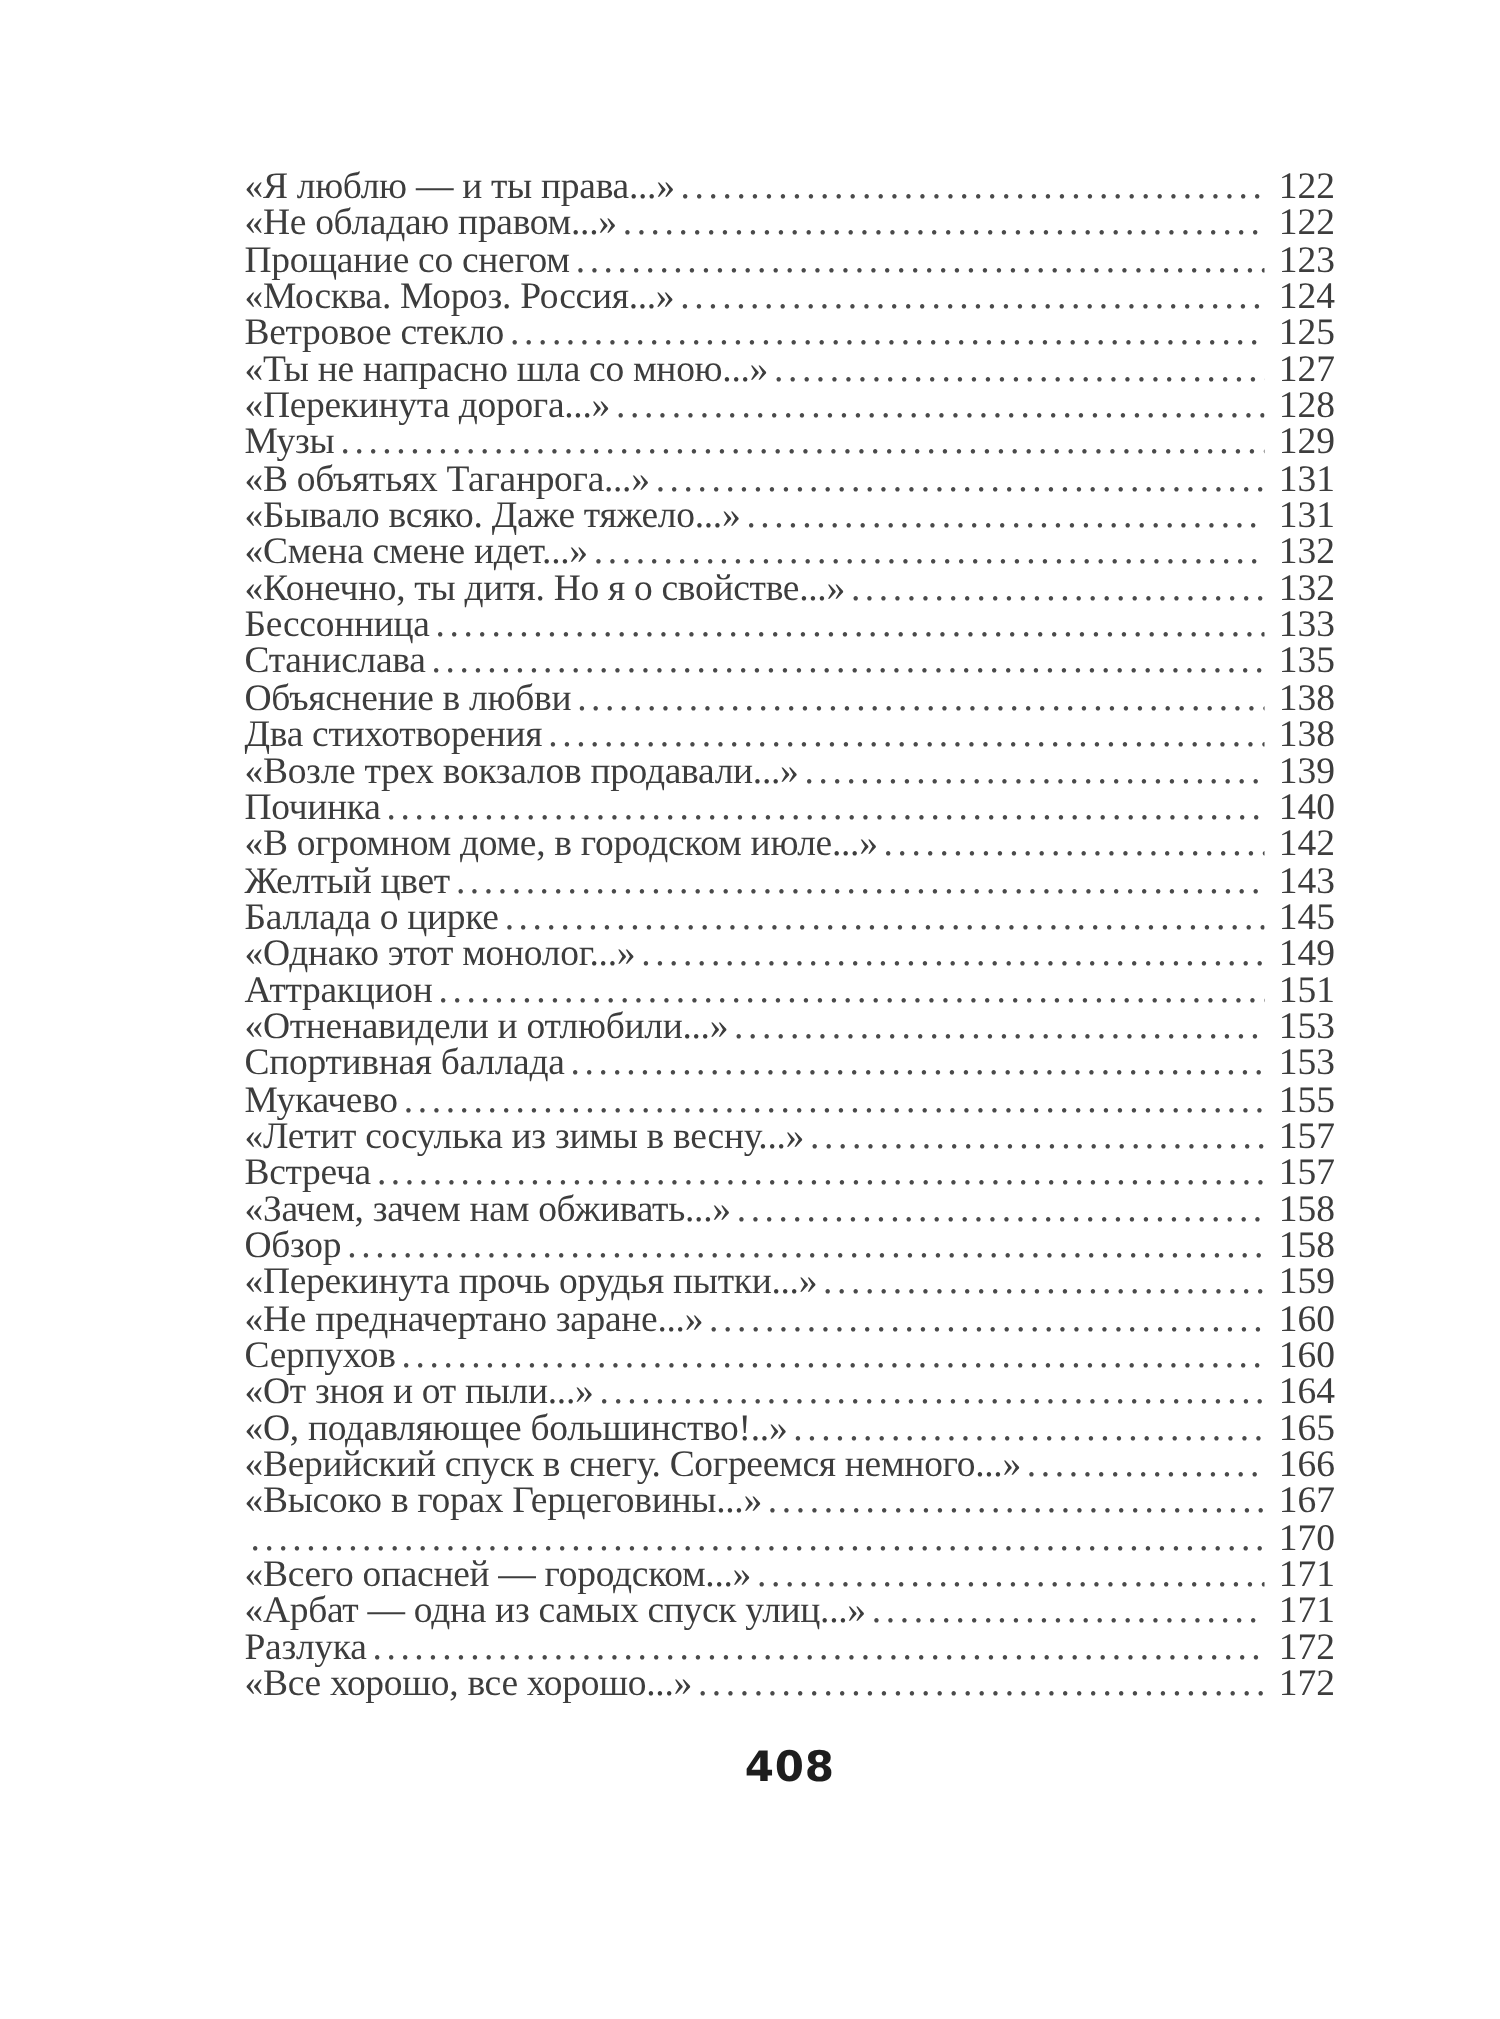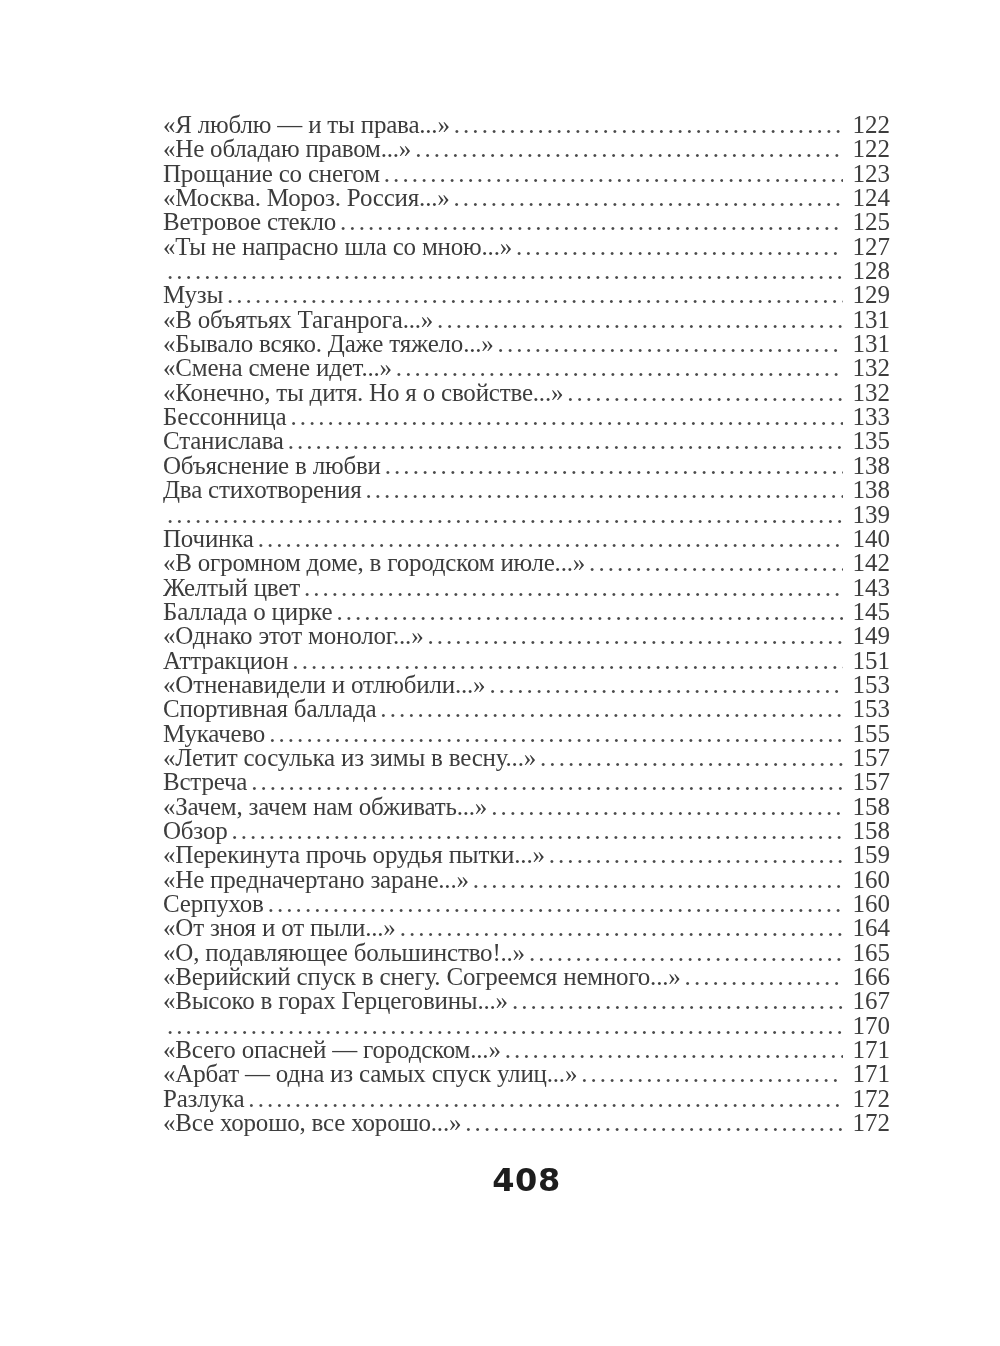--- a/index.html
+++ b/index.html
@@ -49,21 +49,21 @@
   }
   .num {
     flex: 0 0 auto;
     min-width: 40px;
     text-align: right;
   }
   .folio {
     margin-top: 26px;
     text-align: center;
     font-family: "DejaVu Sans", "Liberation Sans", sans-serif;
-    font-size: 32px;
+    font-size: 28px;
     font-weight: 600;
     letter-spacing: 0.5px;
     color: #1d1d1d;
   }
 </style>
 </head>
 <body>
 
 <div class="page">
   <div class="toc">
@@ -91,20 +91,21 @@
         <span class="title">Ветровое стекло</span>
         <span class="leader"></span>
         <span class="num">125</span>
       </div>
       <div class="row">
         <span class="title">«Ты не напрасно шла со мною...»</span>
         <span class="leader"></span>
         <span class="num">127</span>
       </div>
       <div class="row">
+        <span class="title">«Перекинута дорога...»</span>
         <span class="leader"></span>
         <span class="num">128</span>
       </div>
       <div class="row">
         <span class="title">Музы</span>
         <span class="leader"></span>
         <span class="num">129</span>
       </div>
       <div class="row">
         <span class="title">«В объятьях Таганрога...»</span>
@@ -140,20 +141,21 @@
         <span class="title">Объяснение в любви</span>
         <span class="leader"></span>
         <span class="num">138</span>
       </div>
       <div class="row">
         <span class="title">Два стихотворения</span>
         <span class="leader"></span>
         <span class="num">138</span>
       </div>
       <div class="row">
+        <span class="title">«Возле трех вокзалов продавали...»</span>
         <span class="leader"></span>
         <span class="num">139</span>
       </div>
       <div class="row">
         <span class="title">Починка</span>
         <span class="leader"></span>
         <span class="num">140</span>
       </div>
       <div class="row">
         <span class="title">«В огромном доме, в городском июле...»</span>

